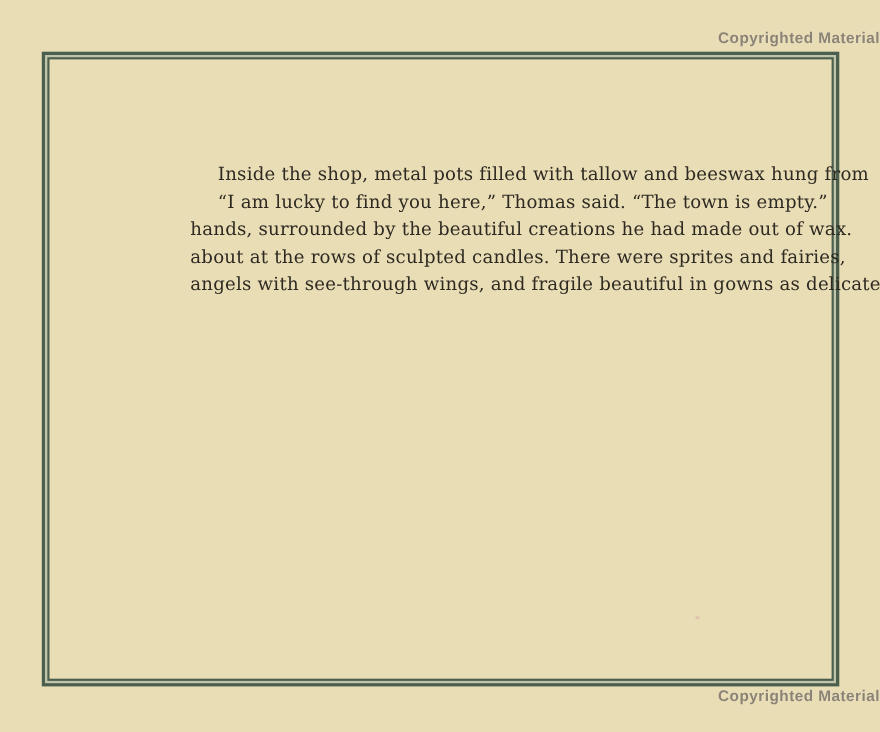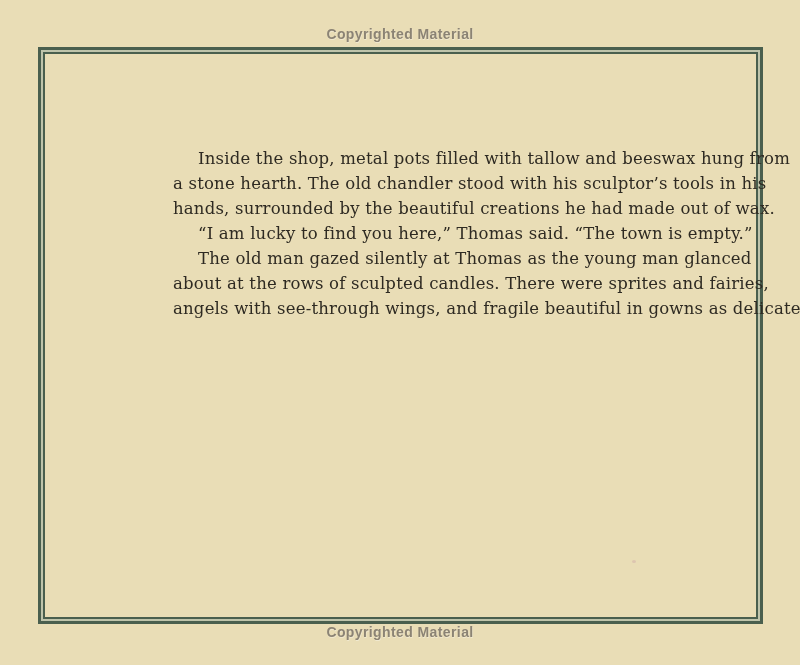--- a/index.html
+++ b/index.html
@@ -8,21 +8,21 @@
     height: 665px;
     position: relative;
     background: #e9ddb6;
     overflow: hidden;
     font-family: "DejaVu Serif", serif;
   }
   .watermark {
     position: absolute;
     left: 0;
     width: 100%;
-    text-align: center;
+    text-align: right;
     font-family: "Liberation Sans", sans-serif;
     font-weight: bold;
     font-size: 14px;
     letter-spacing: 0.4px;
     color: #8b8374;
     text-shadow: 0.5px 0.5px 0 rgba(255,255,255,0.35);
   }
   .watermark-top { top: 26px; }
   .watermark-bottom { top: 624px; }
   .frame {
@@ -73,23 +73,21 @@
 <div class="watermark watermark-top">Copyrighted Material</div>
 
 <div class="frame">
   <div class="frame-gap">
     <div class="frame-inner"></div>
   </div>
 </div>
 
 <div class="text-block">
   <div class="story-line indent">Inside the shop, metal pots filled with tallow and beeswax hung from</div>
-  <div class="story-line">a stone hearth. The old chandler stood with his sculptor’s tools in his</div>
+  <div class="story-line indent">“I am lucky to find you here,” Thomas said. “The town is empty.”</div>
   <div class="story-line">hands, surrounded by the beautiful creations he had made out of wax.</div>
-  <div class="story-line indent">“I am lucky to find you here,” Thomas said. “The town is empty.”</div>
-  <div class="story-line indent">The old man gazed silently at Thomas as the young man glanced</div>
   <div class="story-line">about at the rows of sculpted candles. There were sprites and fairies,</div>
   <div class="story-line">angels with see-through wings, and fragile beautiful in gowns as delicate</div>
 </div>
 
 <div class="speck"></div>
 
 <div class="watermark watermark-bottom">Copyrighted Material</div>
 
 </body></html>

